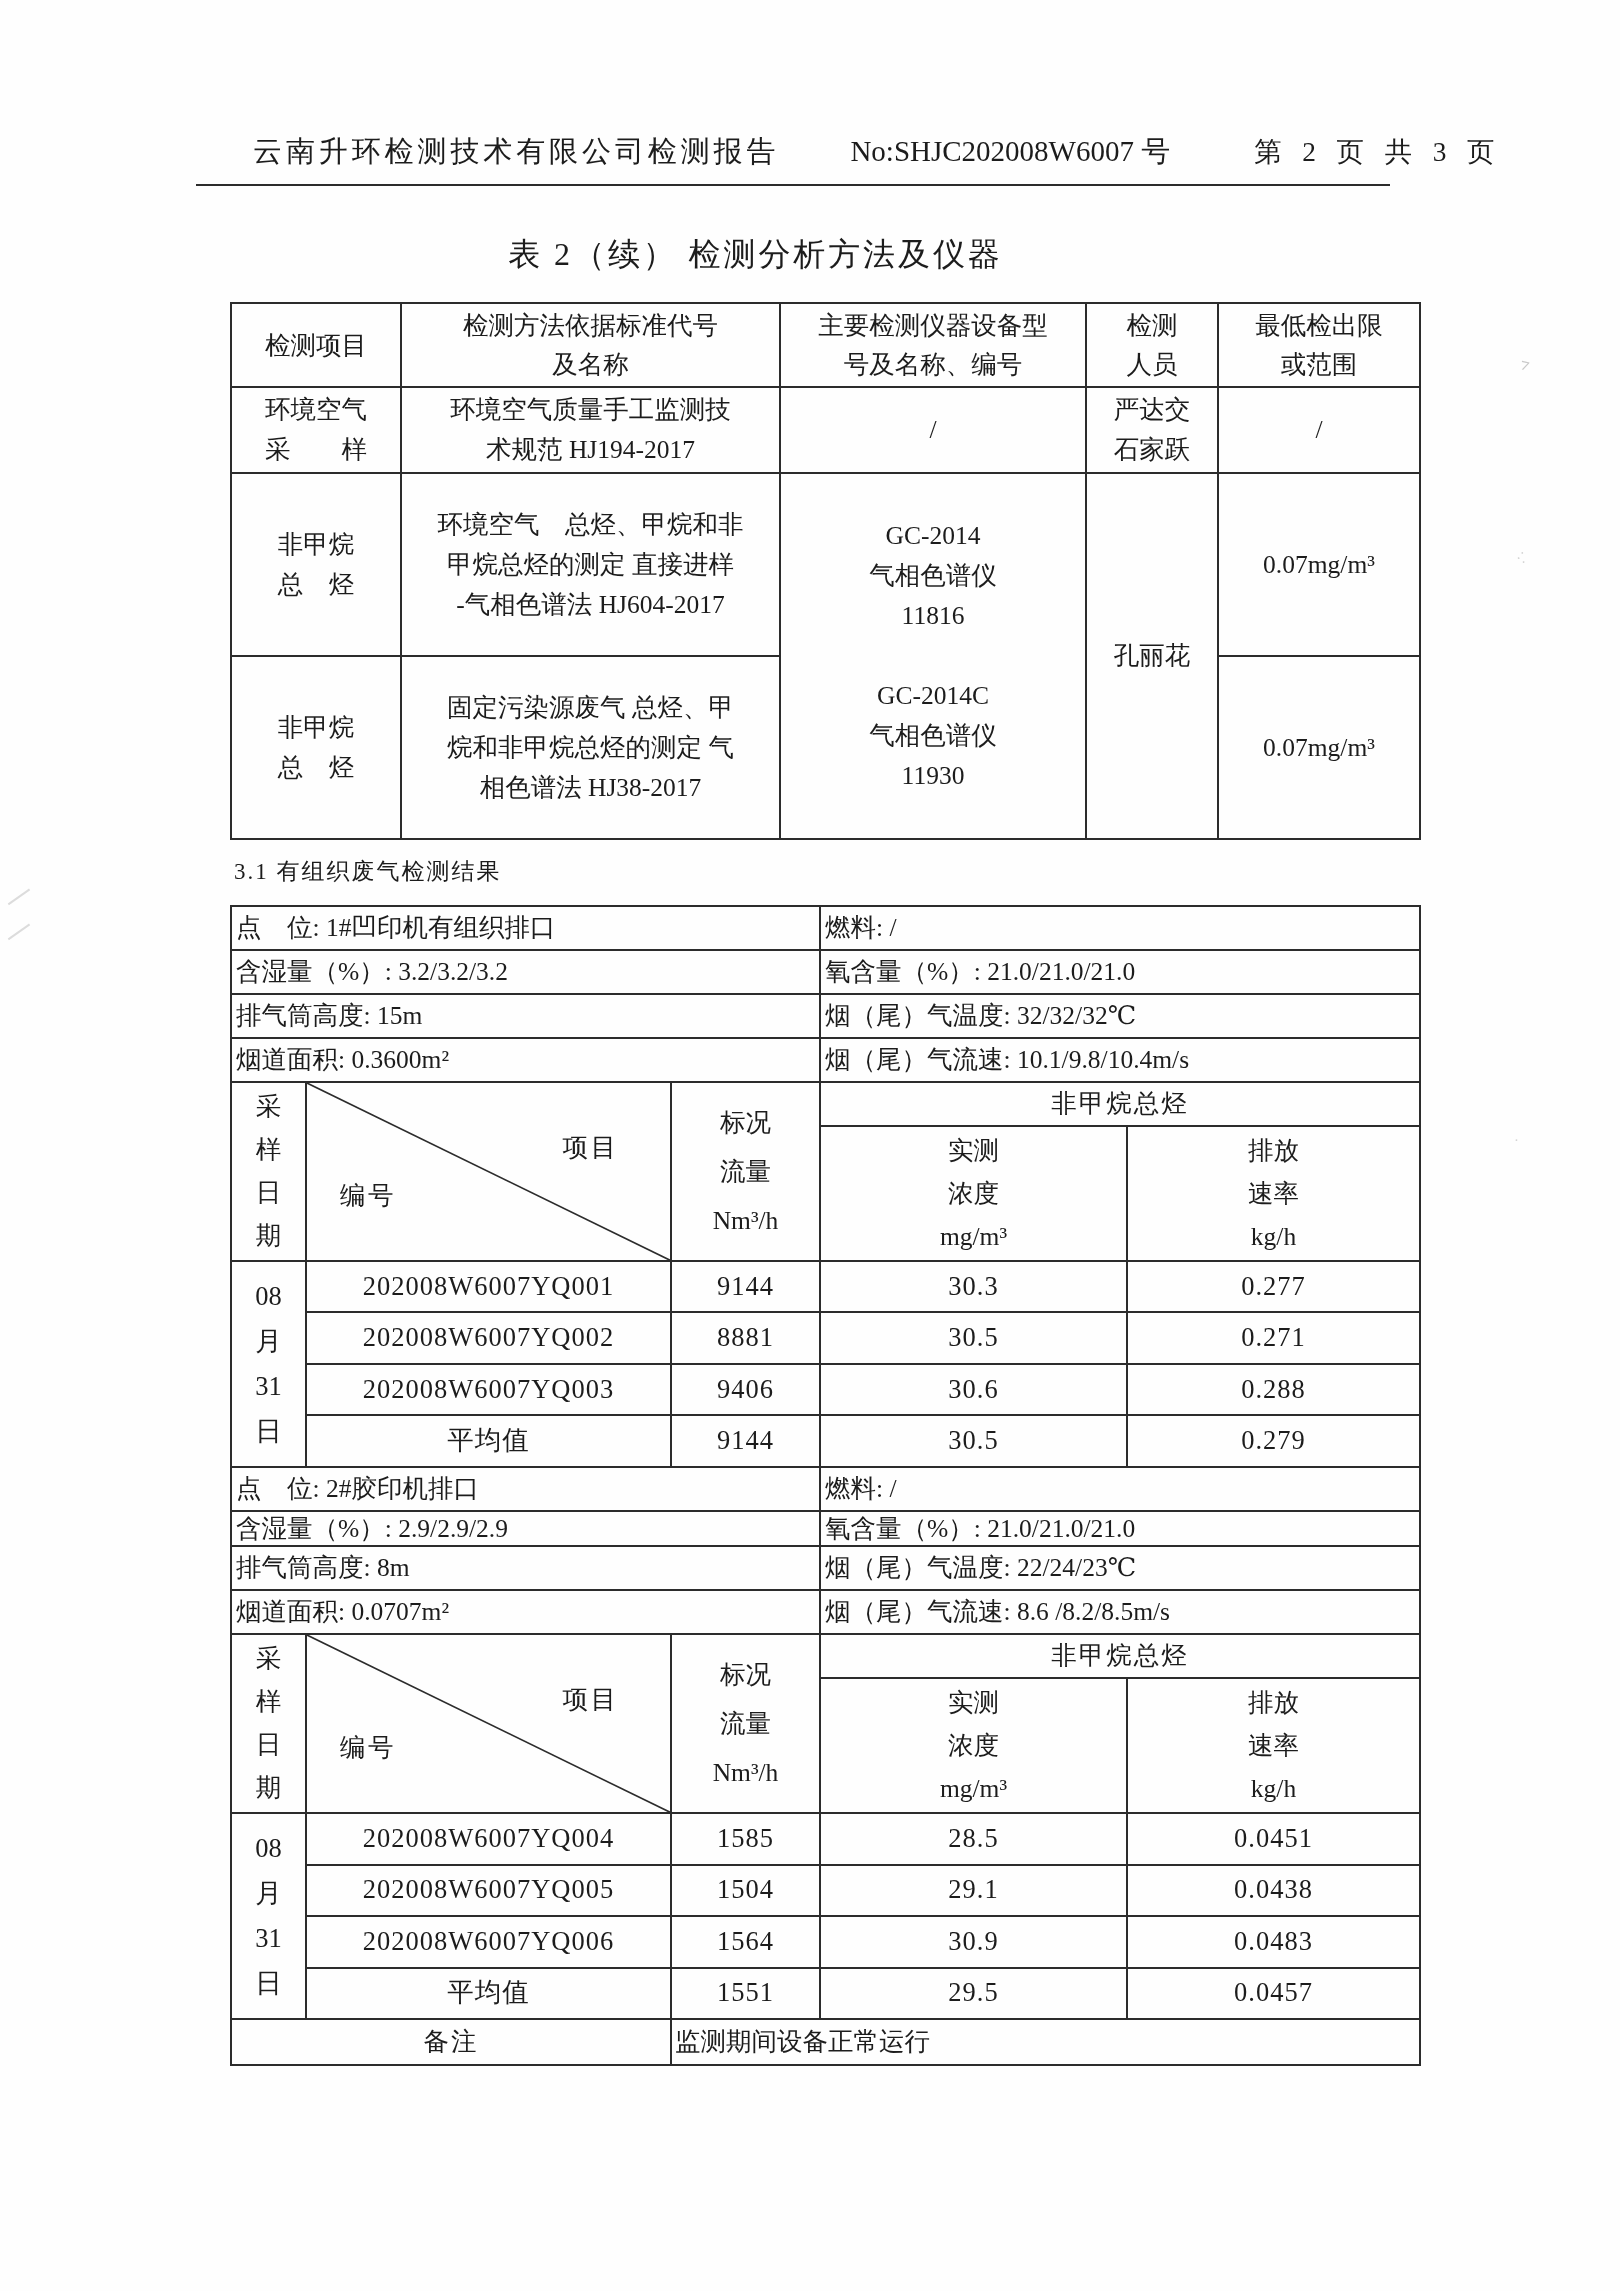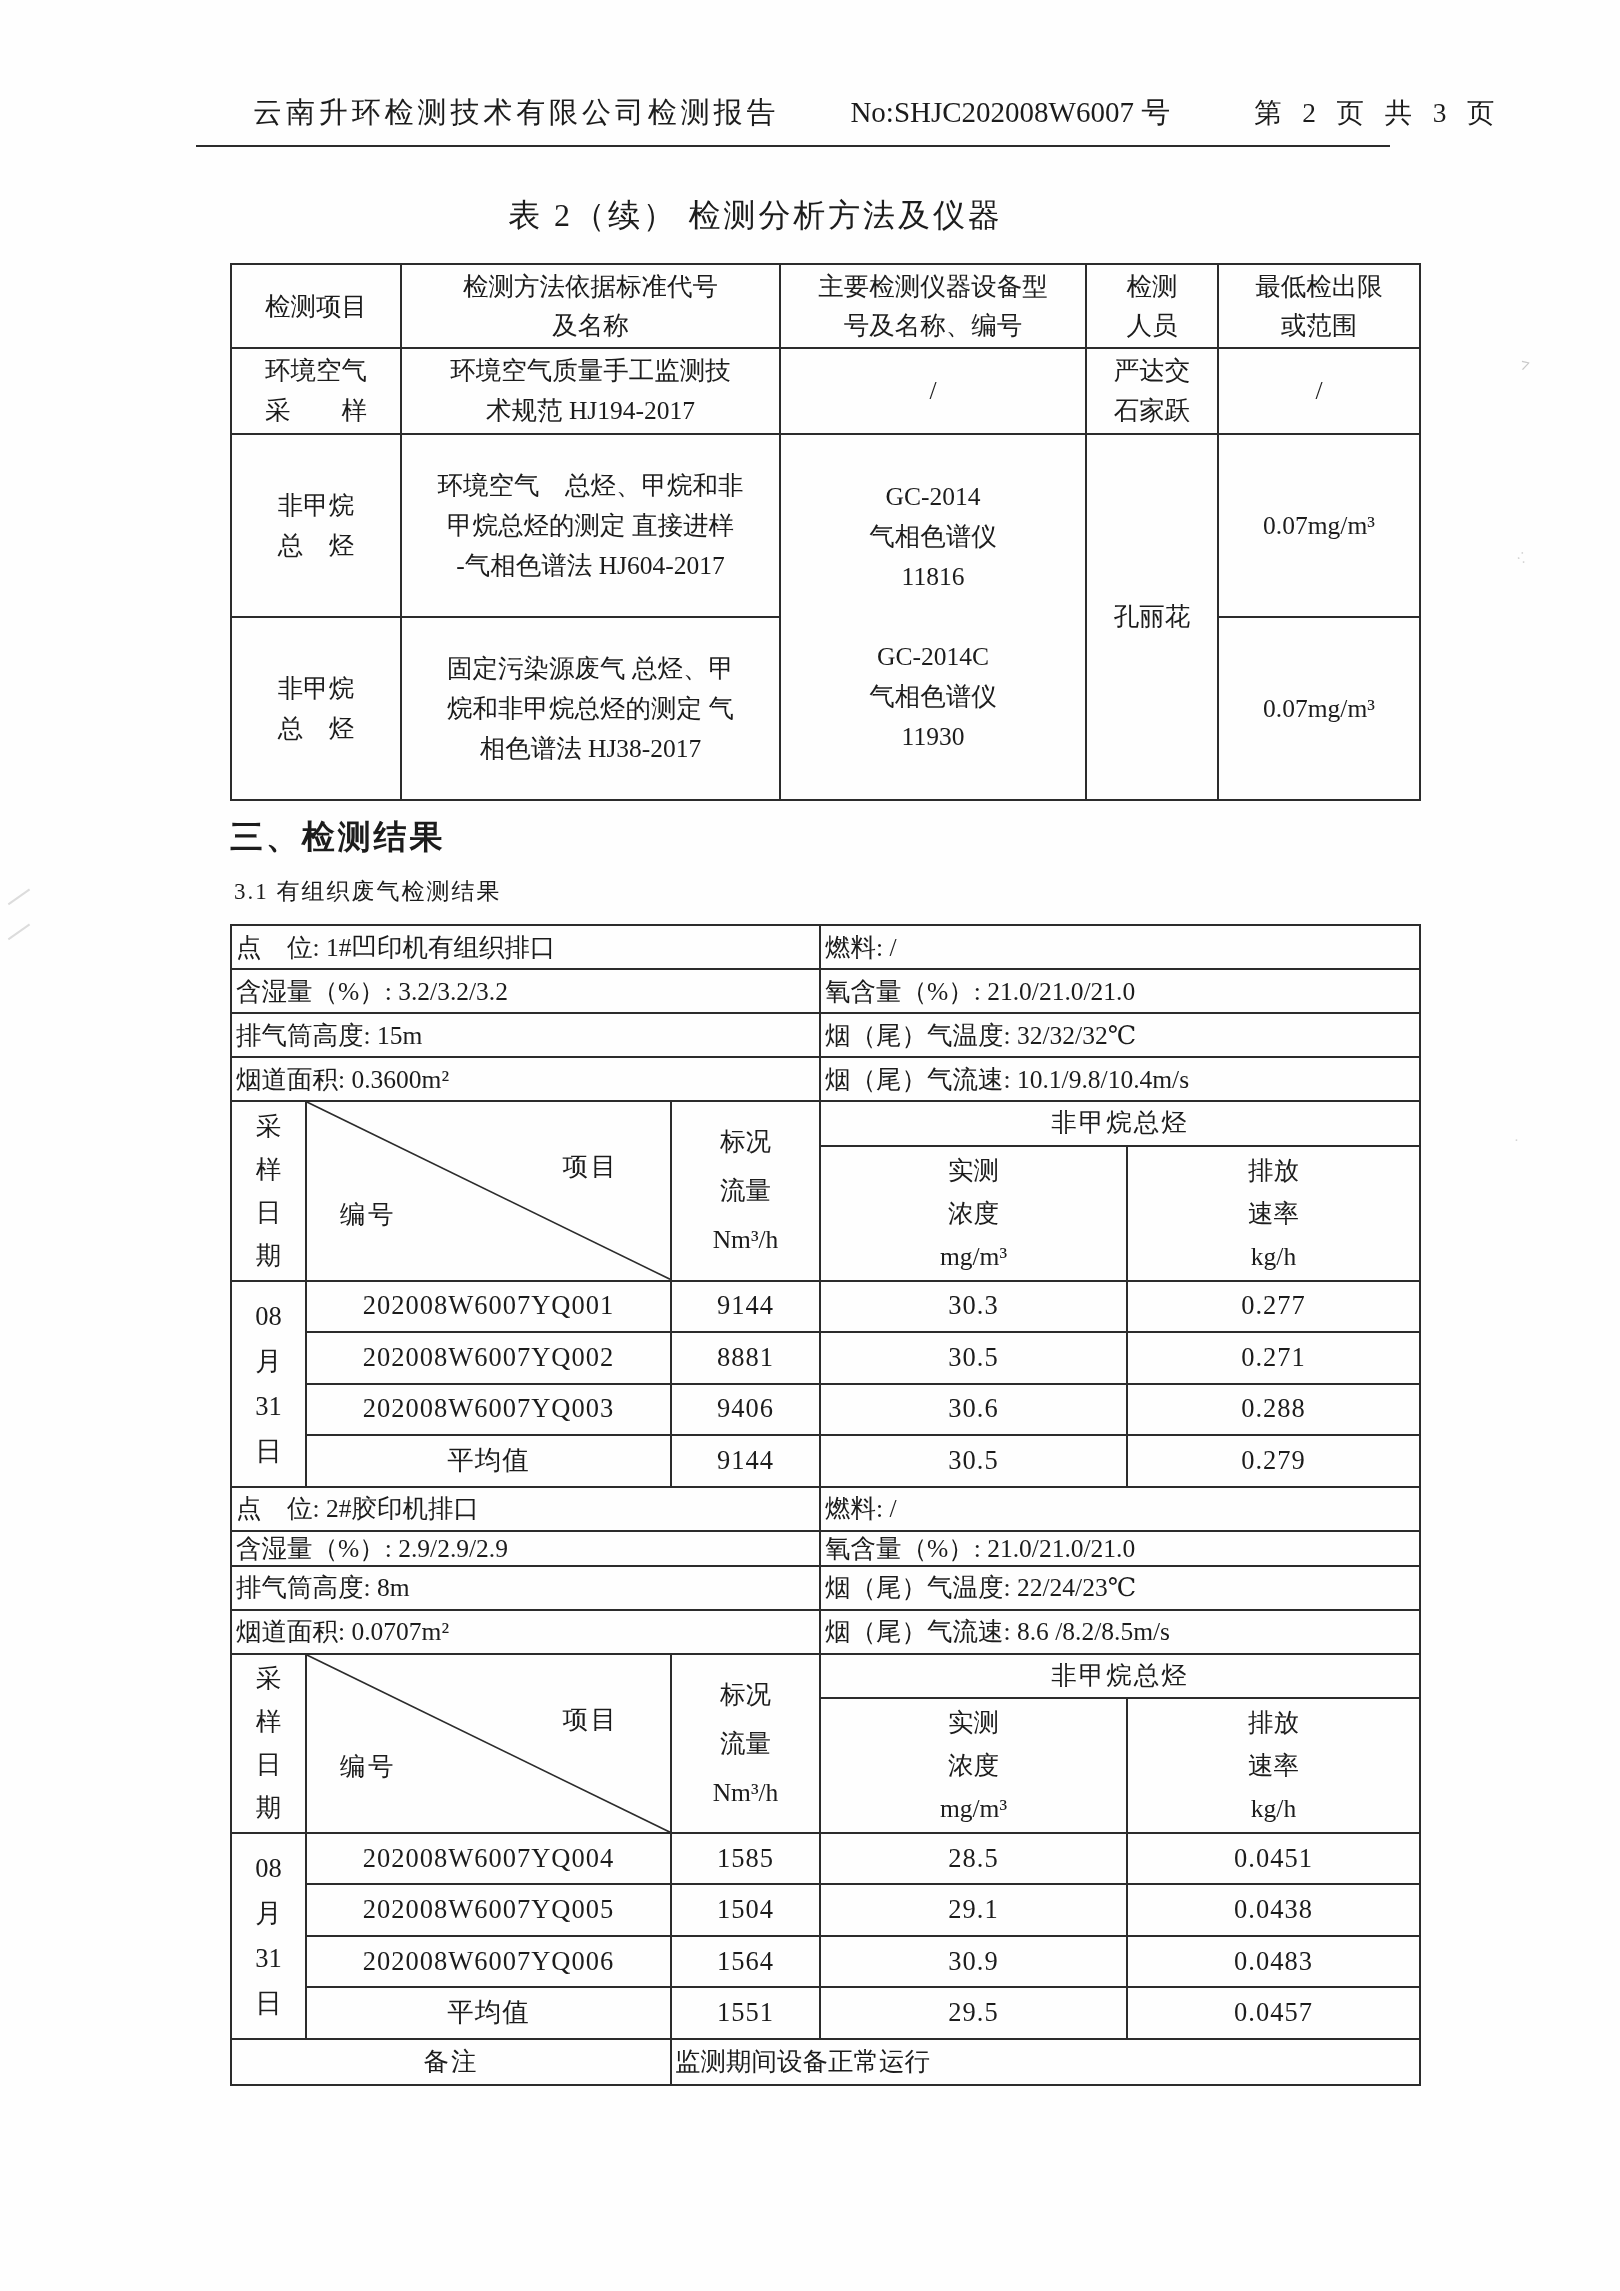--- a/index.html
+++ b/index.html
@@ -10,21 +10,21 @@
     position:relative;
     overflow:hidden;
   }
   .sheet { position:absolute; inset:0; background:#fefefe; }
   .content { position:absolute; left:230px; top:0; width:1189px; }
 
   
   .page-header {
     position:relative;
     margin-left:-34px; width:1194px;
-    padding-top:64px; padding-bottom:11.8px;
+    padding-top:103px; padding-bottom:11.8px;
     border-bottom:2.9px solid #2c2c2c;
     display:flex; align-items:baseline;
   }
   .ph-title  { font-size:29px; letter-spacing:3.9px; margin-left:57px; white-space:nowrap; }
   .ph-no     { font-size:29px; margin-left:71px; white-space:nowrap; }
   .ph-page   { font-size:27.4px; margin-left:84px; letter-spacing:6.9px; white-space:nowrap;margin-top:31px; }
 
   
   .t2-caption {
     margin-top:47px; text-align:center;
@@ -154,21 +154,20 @@
           <td>非甲烷
 总　烃</td>
           <td>固定污染源废气 总烃、甲
 烷和非甲烷总烃的测定 气
 相色谱法 HJ38-2017</td>
           <td>0.07mg/m³</td>
         </tr>
       </tbody>
     </table>
 
-    <div class="section-heading">三、检测结果</div>
     <div class="section-sub">3.1 有组织废气检测结果</div>
 
 
     <table class="t3">
       <colgroup>
         <col style="width:75px">
           <col style="width:365px">
           <col style="width:149px">
         <col style="width:307px">
           <col style="width:293px">

